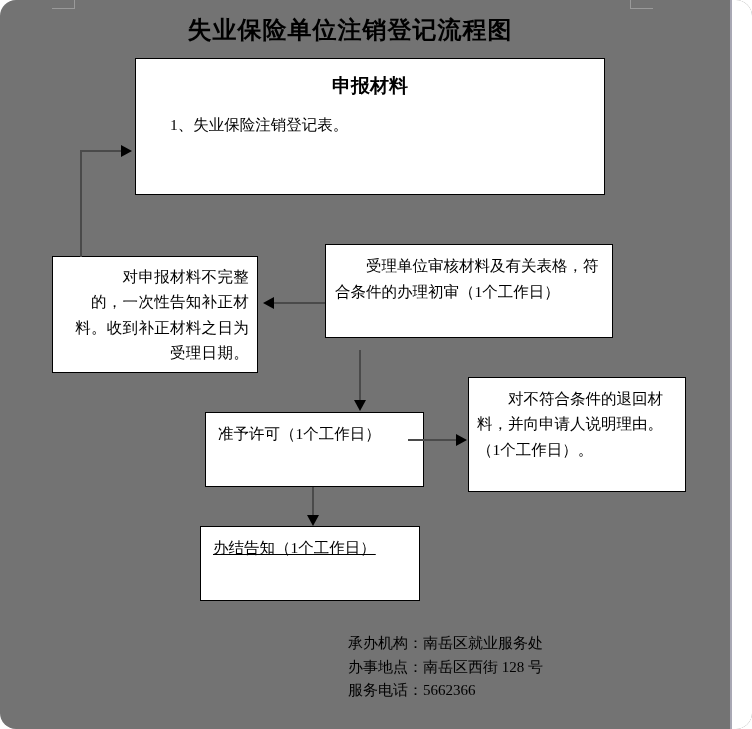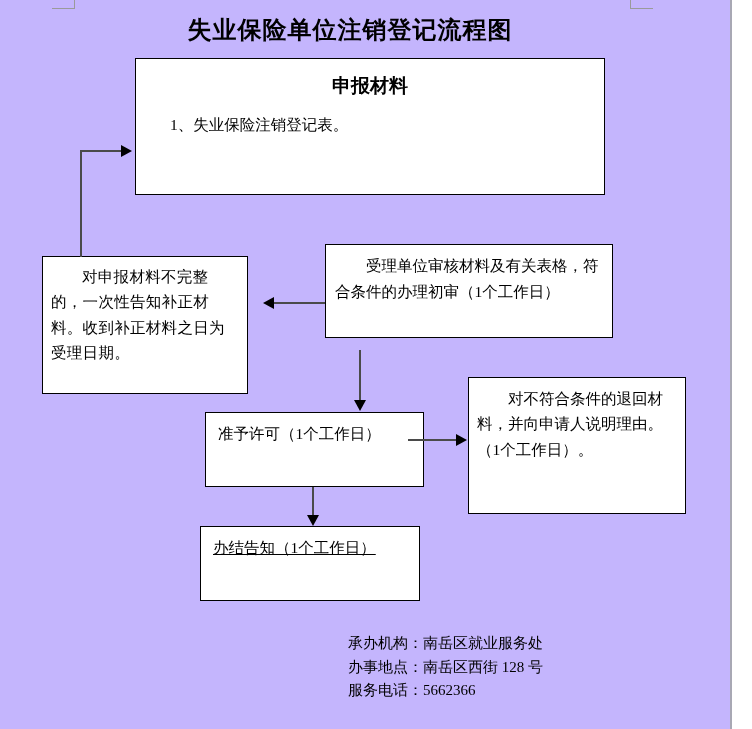--- a/index.html
+++ b/index.html
@@ -9,22 +9,23 @@
     background: #ffffff;
   }
   body {
     font-family: "Liberation Serif", "DejaVu Serif", serif;
     color: #000000;
   }
   #page {
     position: relative;
     width: 752px;
     height: 729px;
-    background: #c4b5fd;
+    background: #737373;
     overflow: hidden;
+    border-radius: 16px;
   }
   
   .page-edge {
     position: absolute;
     top: 0;
     right: 20px;
     width: 2px;
     height: 729px;
     background: #a8a8b4;
   }
@@ -98,24 +99,25 @@
     margin-bottom: 10px;
   }
   #box-materials .item {
     margin-left: 34px;
     font-size: 15.5px;
     line-height: 1.72;
   }
 
   
   #box-supplement {
-    left: 42px;
+    left: 52px;
     top: 256px;
     width: 206px;
-    height: 138px;
+    height: 117px;
+    text-align: right;
   }
   #box-supplement .para {
     padding: 7px 8px 0 8px;
     text-indent: 2em;
     font-size: 15.5px;
     line-height: 1.64;
     letter-spacing: 0.3px;
   }
 
   
@@ -142,21 +144,21 @@
   #box-permit .para {
     padding: 8px 0 0 12px;
     font-size: 15.5px;
   }
 
   
   #box-reject {
     left: 468px;
     top: 377px;
     width: 218px;
-    height: 137px;
+    height: 115px;
   }
   #box-reject .para {
     padding: 8px 8px 0 8px;
     text-indent: 2em;
     font-size: 15.5px;
     line-height: 1.64;
   }
 
   
   #box-finish {

